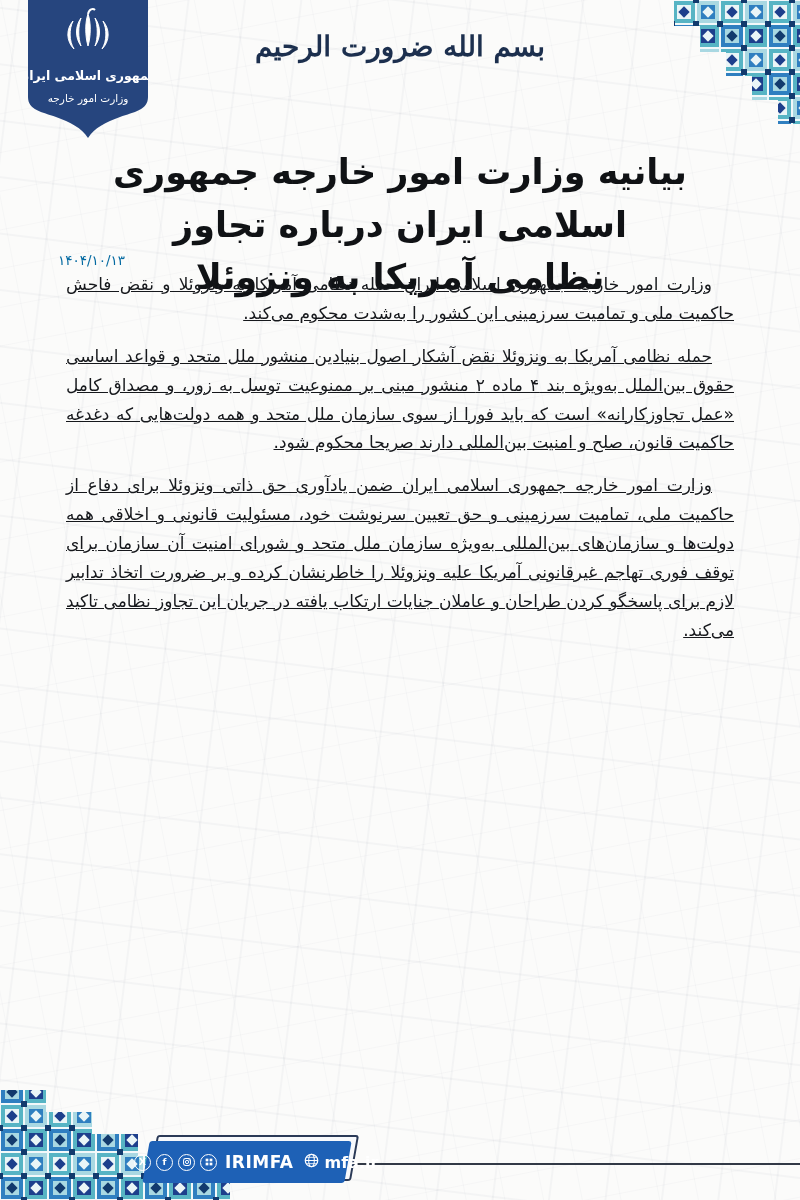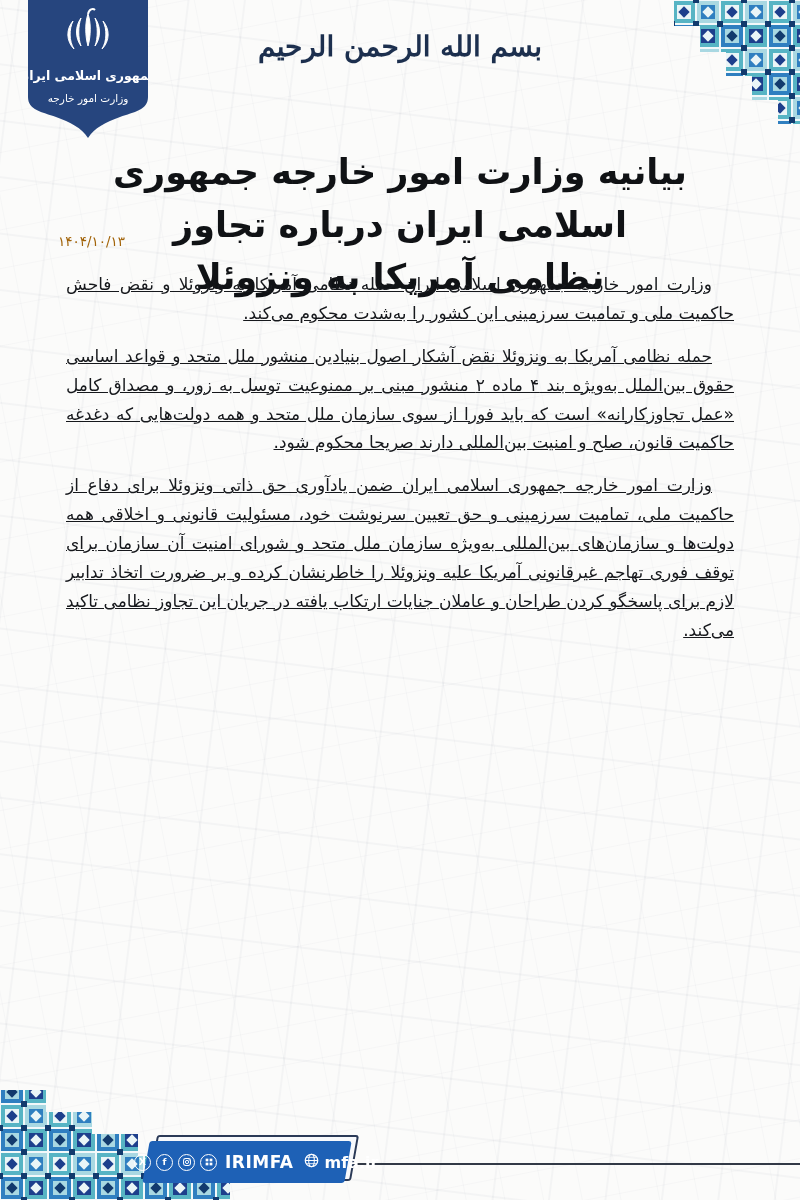--- a/index.html
+++ b/index.html
@@ -41,22 +41,22 @@
   }
 
   .content{position:absolute;inset:0;z-index:2;}
   .title{
     margin:0;padding:146px 80px 0;
     text-align:center;direction:rtl;
     font-size:35px;font-weight:bold;line-height:1.5;color:#101215;
     white-space:pre-line;
   }
   .date{
-    position:absolute;top:233px;left:58px;
-    direction:ltr;font-size:13.5px;color:#a16207;letter-spacing:1px;
+    position:absolute;top:252px;left:58px;
+    direction:ltr;font-size:13.5px;color:#0369a1;letter-spacing:1px;
   }
   .body-text{
     position:absolute;top:270px;right:52px;left:52px;
     direction:rtl;text-align:justify;
     font-size:17px;line-height:1.7;color:#16181c;
   }
   .body-text p{margin:0 14px 14px;text-indent:22px;text-decoration:underline;}
 
   
   .footer-line{position:absolute;top:1163px;left:340px;right:0;height:2px;background:#323946;z-index:3;}
@@ -127,21 +127,21 @@
       <path d="M53 18 C47 26 47 38 53 46 C50 38 50 26 53 18 Z"></path>
       <path d="M45 21 C38 29 38 41 46 49 C41 41 41 29 45 21 Z"></path>
       <path d="M67 18 C73 26 73 38 67 46 C70 38 70 26 67 18 Z"></path>
       <path d="M75 21 C82 29 82 41 74 49 C79 41 79 29 75 21 Z"></path>
     </g>
     <text x="60" y="80" text-anchor="middle" fill="#ffffff" font-size="12.5" font-weight="bold">جمهوری اسلامی ایران</text>
     <text x="60" y="102" text-anchor="middle" fill="#ffffff" font-size="10.5">وزارت امور خارجه</text>
   </svg>
 </div>
 
-<div class="bismillah">بسم الله الرحمن الرحیم</div>
+<div class="bismillah">بسم الله ضرورت الرحیم</div>
 
 <div class="content">
   <h1 class="title">بیانیه وزارت امور خارجه جمهوری اسلامی ایران درباره تجاوز
 نظامی آمریکا به ونزوئلا</h1>
 
   <div class="date">۱۴۰۴/۱۰/۱۳</div>
 
   <div class="body-text">
     <p>وزارت امور خارجه جمهوری اسلامی ایران حمله نظامی آمریکا به ونزوئلا و نقض فاحش حاکمیت ملی و تمامیت سرزمینی این کشور را به‌شدت محکوم می‌کند.</p>
     <p>حمله نظامی آمریکا به ونزوئلا نقض آشکار اصول بنیادین منشور ملل متحد و قواعد اساسی حقوق بین‌الملل به‌ویژه بند ۴ ماده ۲ منشور مبنی بر ممنوعیت توسل به زور، و مصداق کامل «عمل تجاوزکارانه» است که باید فورا از سوی سازمان ملل متحد و همه دولت‌هایی که دغدغه حاکمیت قانون، صلح و امنیت بین‌المللی دارند صریحا محکوم شود.</p>

